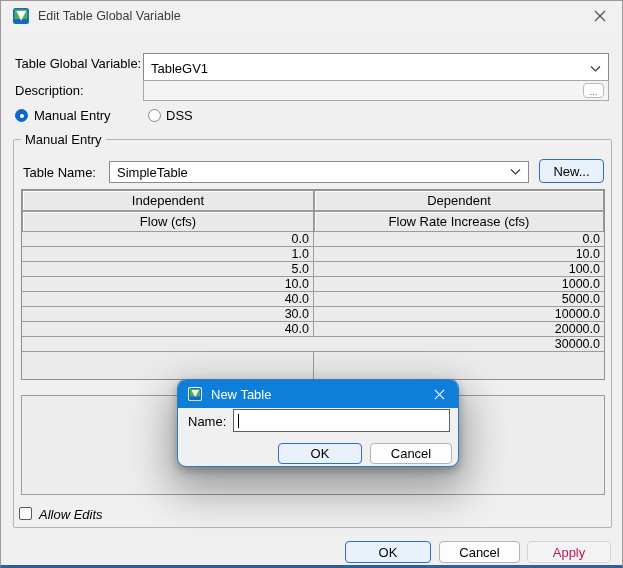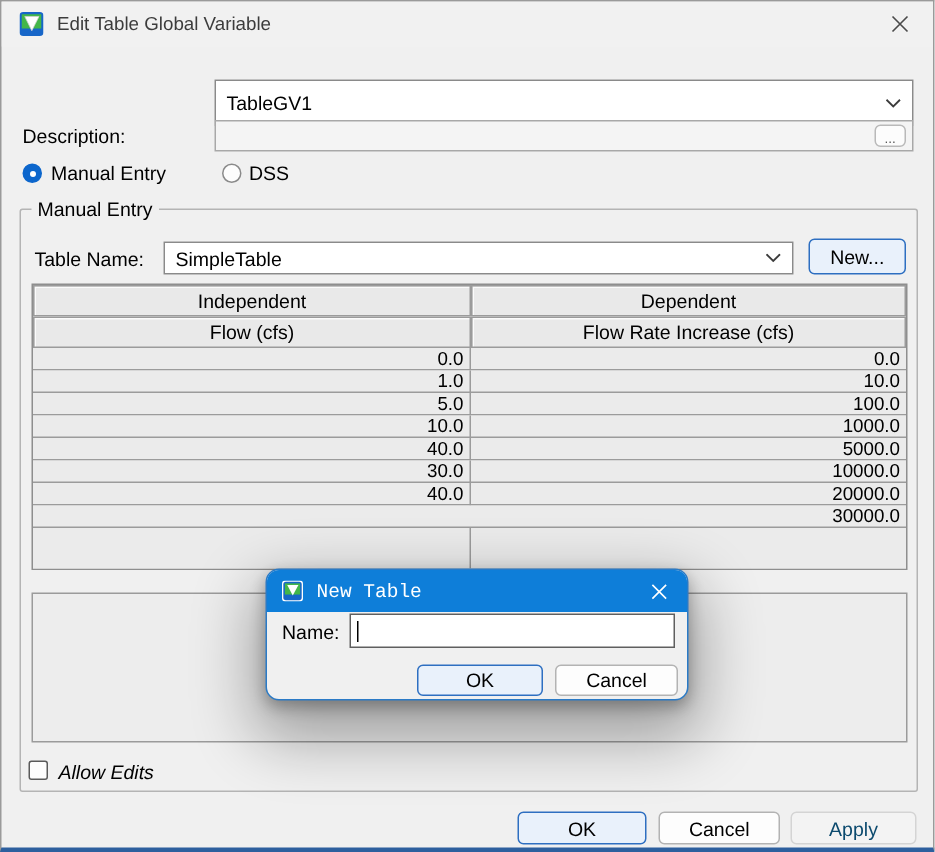--- a/index.html
+++ b/index.html
@@ -41,21 +41,21 @@
   
   .group { position:absolute; left:12px; top:138px; width:599px; height:389px;
     border:1px solid #b4b4b4; border-radius:2px; }
   .group-legend { position:absolute; left:20px; top:131px; background:#f0f0f0;
     padding:0 4px; }
   
   .btn { display:flex; align-items:center; justify-content:center;
     font-size:13px; border-radius:4px; cursor:default; }
   .btn-default { background:#e9f1fb; border:1px solid #2e6fc1; }
   .btn-normal { background:#fdfdfd; border:1px solid #b3b3b3; }
-  .btn-disabled { background:#f3f3f3; border:1px solid #d4d4d4; color:#0c4a6e; }
+  .btn-disabled { background:#f3f3f3; border:1px solid #d4d4d4; color:#be185d; }
   
   .dtable { position:absolute; left:20px; top:188px; width:584px; height:191px;
     display:flex; flex-direction:column; background:#ebebeb;
     border:1px solid #8e8e8e; }
   .thead-row { display:flex; flex:0 0 21px;text-align:right; }
   .th { background:#e9e9e9; border:1px solid #9b9b9b;
     box-shadow:inset 1px 1px 0 #fbfbfb; display:flex; align-items:center;
     justify-content:center; font-size:13px; }
   .c1 { flex:0 0 292px; } .c2 { flex:1 1 auto; }
   .trow { display:flex; flex:0 0 16px; }
@@ -64,21 +64,21 @@
     display:flex; align-items:center; justify-content:flex-end;
     padding-right:4px; font-size:12.5px; background:#ebebeb; }
   .trow-fill .tcell { border-bottom:none; }
   .empty-panel { position:absolute; left:20px; top:394px; width:584px;
     height:100px; border:1px solid #9b9b9b; background:#ededed; }
   
   .subdialog { position:absolute; left:176px; top:378px; width:282px; height:88px;
     border-radius:9px; background:#f0f0f0; border:1px solid #2a7ac6;
     box-shadow:0 18px 42px 8px rgba(0,0,0,0.33), 0 4px 10px rgba(0,0,0,0.28); }
   .sub-titlebar { height:28px; background:#0e7ed9; border-radius:8px 8px 0 0;
-    display:flex; align-items:center; padding:0 6px 0 10px; gap:9px;font-family:Liberation Mono, monospace; }
+    display:flex; align-items:center; padding:0 6px 0 10px; gap:9px; }
   .sub-title { font-size:13px; color:#fff; }
   .sub-close { margin-left:auto; color:#fff; font-size:13px; width:26px;
     height:22px; display:flex; align-items:center; justify-content:center; }
   .sub-input { position:absolute; left:55px; top:29px; width:217px; height:23px;
     background:#fff; border:1px solid #5f5f5f; }
   .sub-input::before { content:""; position:absolute; left:4px; top:4px;
     width:1px; height:14px; background:#000; }
 </style>
 </head>
 <body>
@@ -92,20 +92,21 @@
       <path d="M3.5 3 L13 3 L8.2 12.5 Z" fill="#ffffff" stroke="#d0d0d0" stroke-width="0.5"></path>
     </svg>
     <span class="title">Edit Table Global Variable</span>
   </div>
   <div class="close-btn">
     <svg width="12" height="12" viewBox="0 0 12 12">
         <path d="M1 1 L11 11 M11 1 L1 11" stroke="#4a4a4a" stroke-width="1.1"></path>
       </svg>
   </div>
 
+  <span class="abs label" style="left:14px;top:55px;">Table Global Variable:</span>
   <div class="abs combo" style="left:142px;top:52px;width:466px;height:31px;">
     <span>TableGV1</span>
     <svg class="chev" width="11" height="6" viewBox="0 0 11 6">
         <path d="M1 0.5 L5.5 5 L10 0.5" fill="none" stroke="#3c3c3c" stroke-width="1.2"></path>
       </svg>
   </div>
 
   <span class="abs label" style="left:14px;top:82px;">Description:</span>
   <div class="abs field-disabled" style="left:142px;top:79px;width:466px;height:21px;">
     <span></span>

